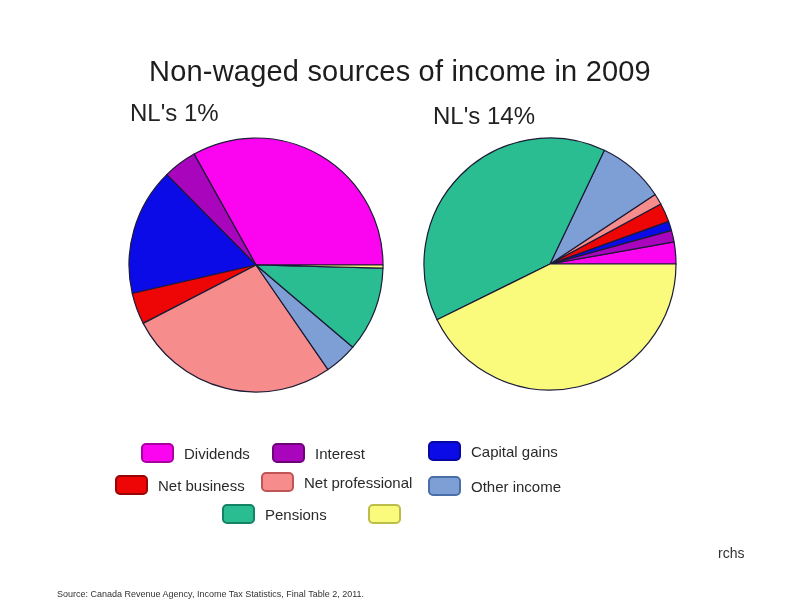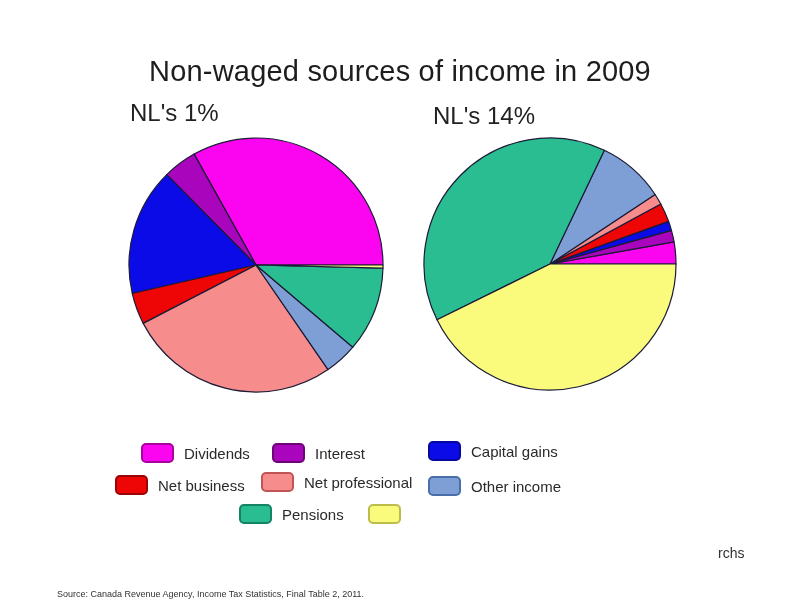--- a/index.html
+++ b/index.html
@@ -57,21 +57,21 @@
     font-size:15px;
     color:#2a2a2a;
     white-space:nowrap;
   }
   .li.i0{left:105px;top:443px;margin-left:36px;}
   .li.i1{left:272px;top:443px;}
   .li.i2{left:428px;top:441px;}
   .li.i3{left:115px;top:475px;}
   .li.i4{left:261px;top:472px;}
   .li.i5{left:428px;top:476px;}
-  .li.i6{left:239px;top:504px;text-align:right;}
+  .li.i6{left:222px;top:504px;text-align:right;}
   .li.i7{left:368px;top:504px;}
   .source{
     position:absolute;left:57px;top:545px;
     font-size:9px;color:#333333;margin-top:44px;
   }
   .credit{
     position:absolute;left:718px;top:545px;
     font-size:14px;color:#333333;
   }
 </style>

